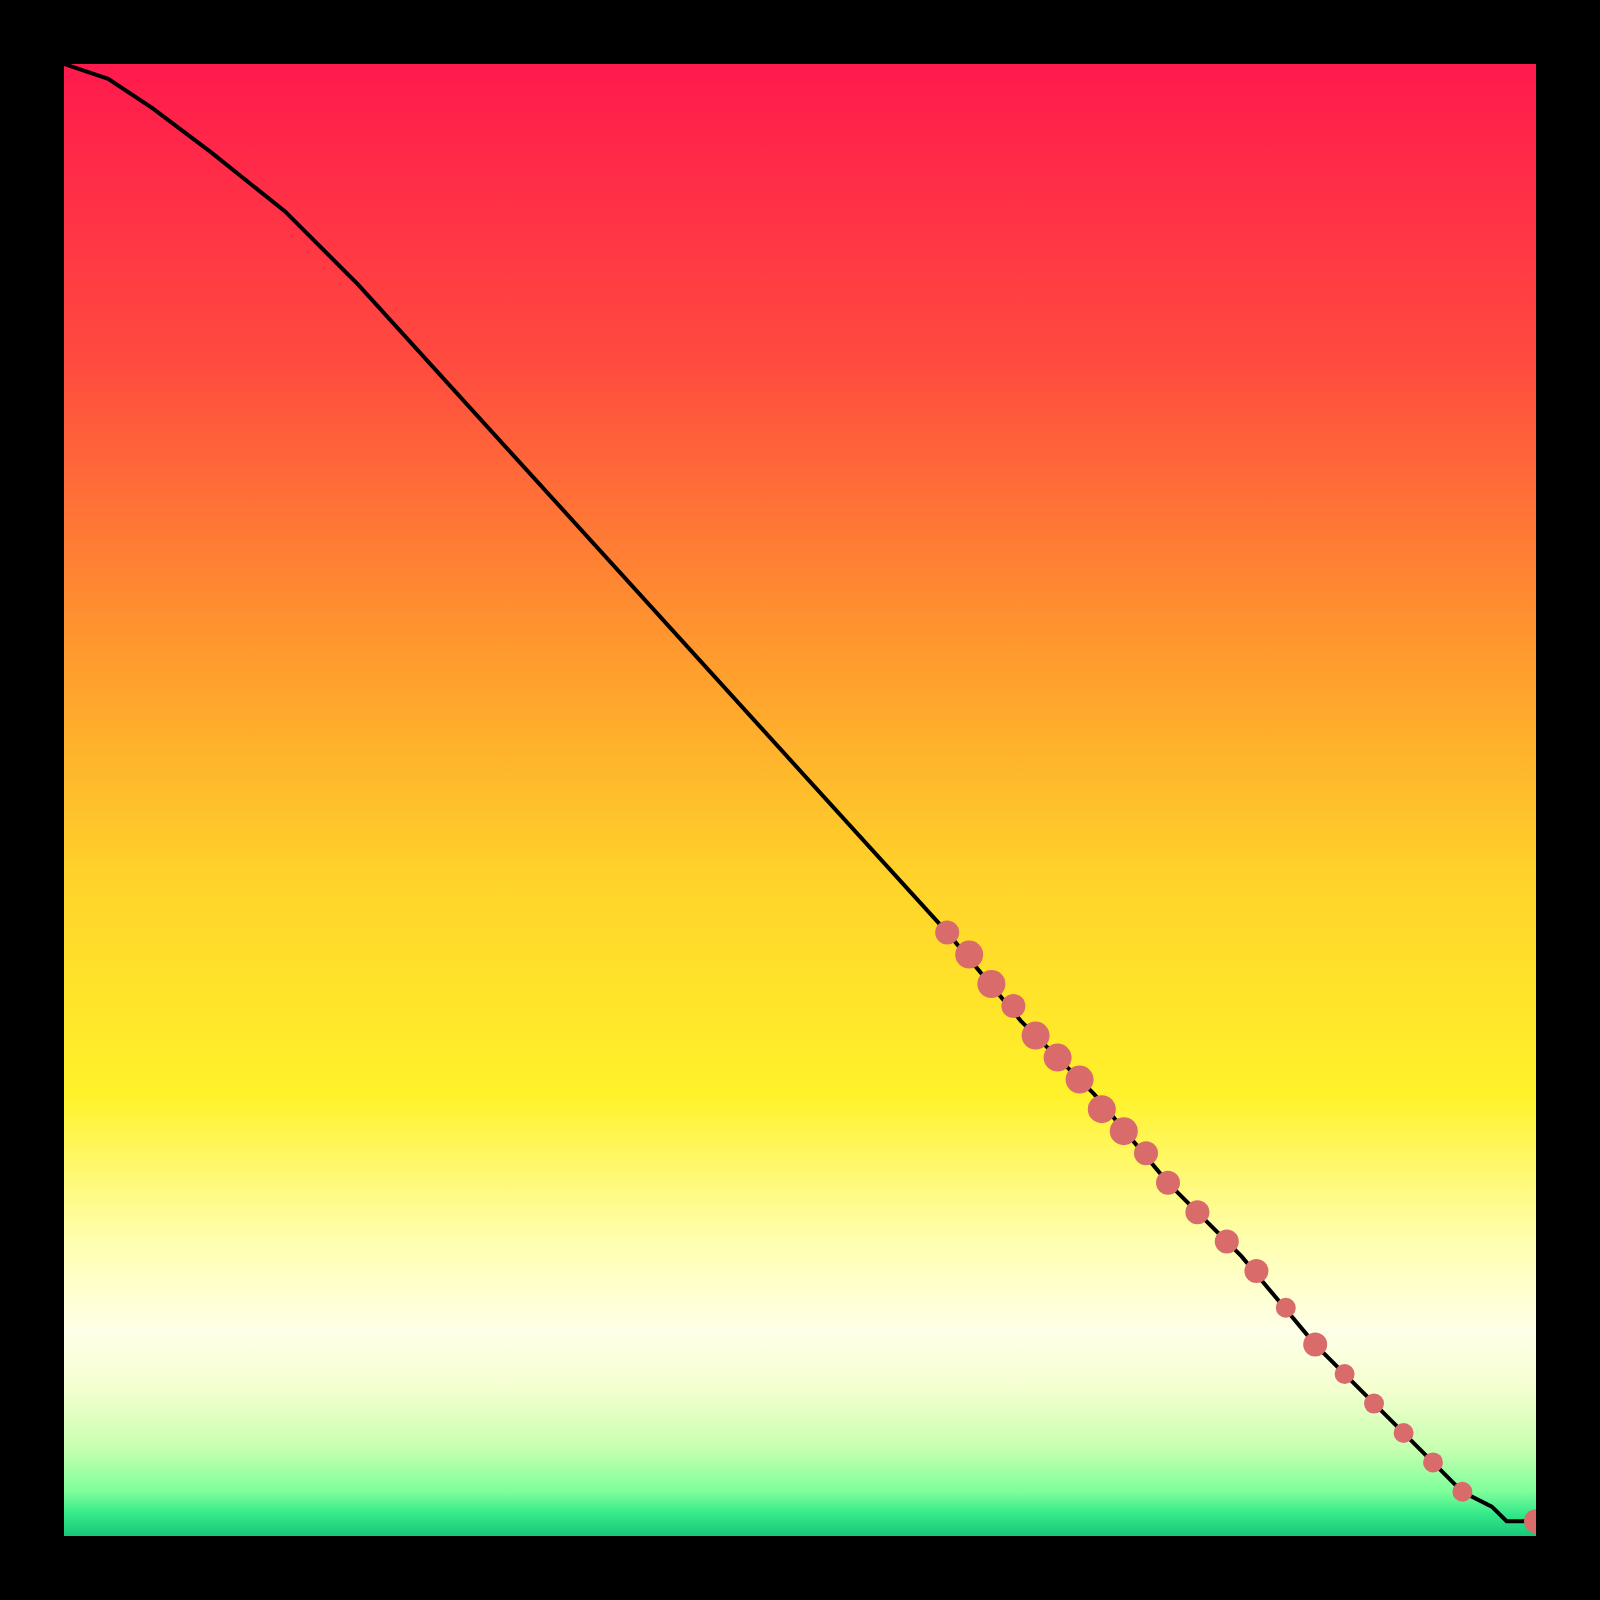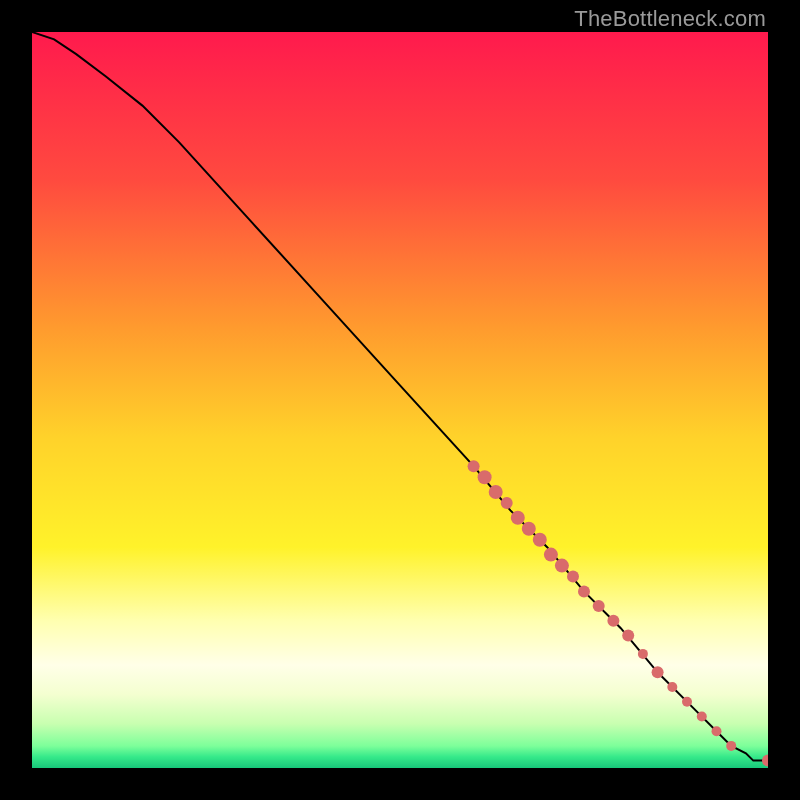--- a/index.html
+++ b/index.html
@@ -5,21 +5,20 @@
 html,body{margin:0;padding:0;width:800px;height:800px;background:#000;overflow:hidden;font-family:Arial,Helvetica,sans-serif}
 .stage{position:relative;width:800px;height:800px;background:#000}
 .plot{position:absolute;left:32px;top:32px;width:736px;height:736px}
 .attrib{position:absolute;top:6px;right:34px;color:#9a9a9a;font-size:22px;font-weight:400;letter-spacing:.2px}
 svg{display:block}
 </style>
 </head>
 <body>
 
 <div class="stage">
-  <div class="attrib">TheBottleneck.com</div>
   <div class="plot">
     <svg id="svg" width="736" height="736" viewBox="0 0 736 736">
         <defs>
           <linearGradient id="bg" x1="0" y1="0" x2="0" y2="1">
             <stop offset="0%" stop-color="#ff1a4d"></stop>
             <stop offset="20%" stop-color="#ff4a3f"></stop>
             <stop offset="40%" stop-color="#ff9a2e"></stop>
             <stop offset="55.00000000000001%" stop-color="#ffd22a"></stop>
             <stop offset="70%" stop-color="#fff22a"></stop>
             <stop offset="80%" stop-color="#ffffb0"></stop>

